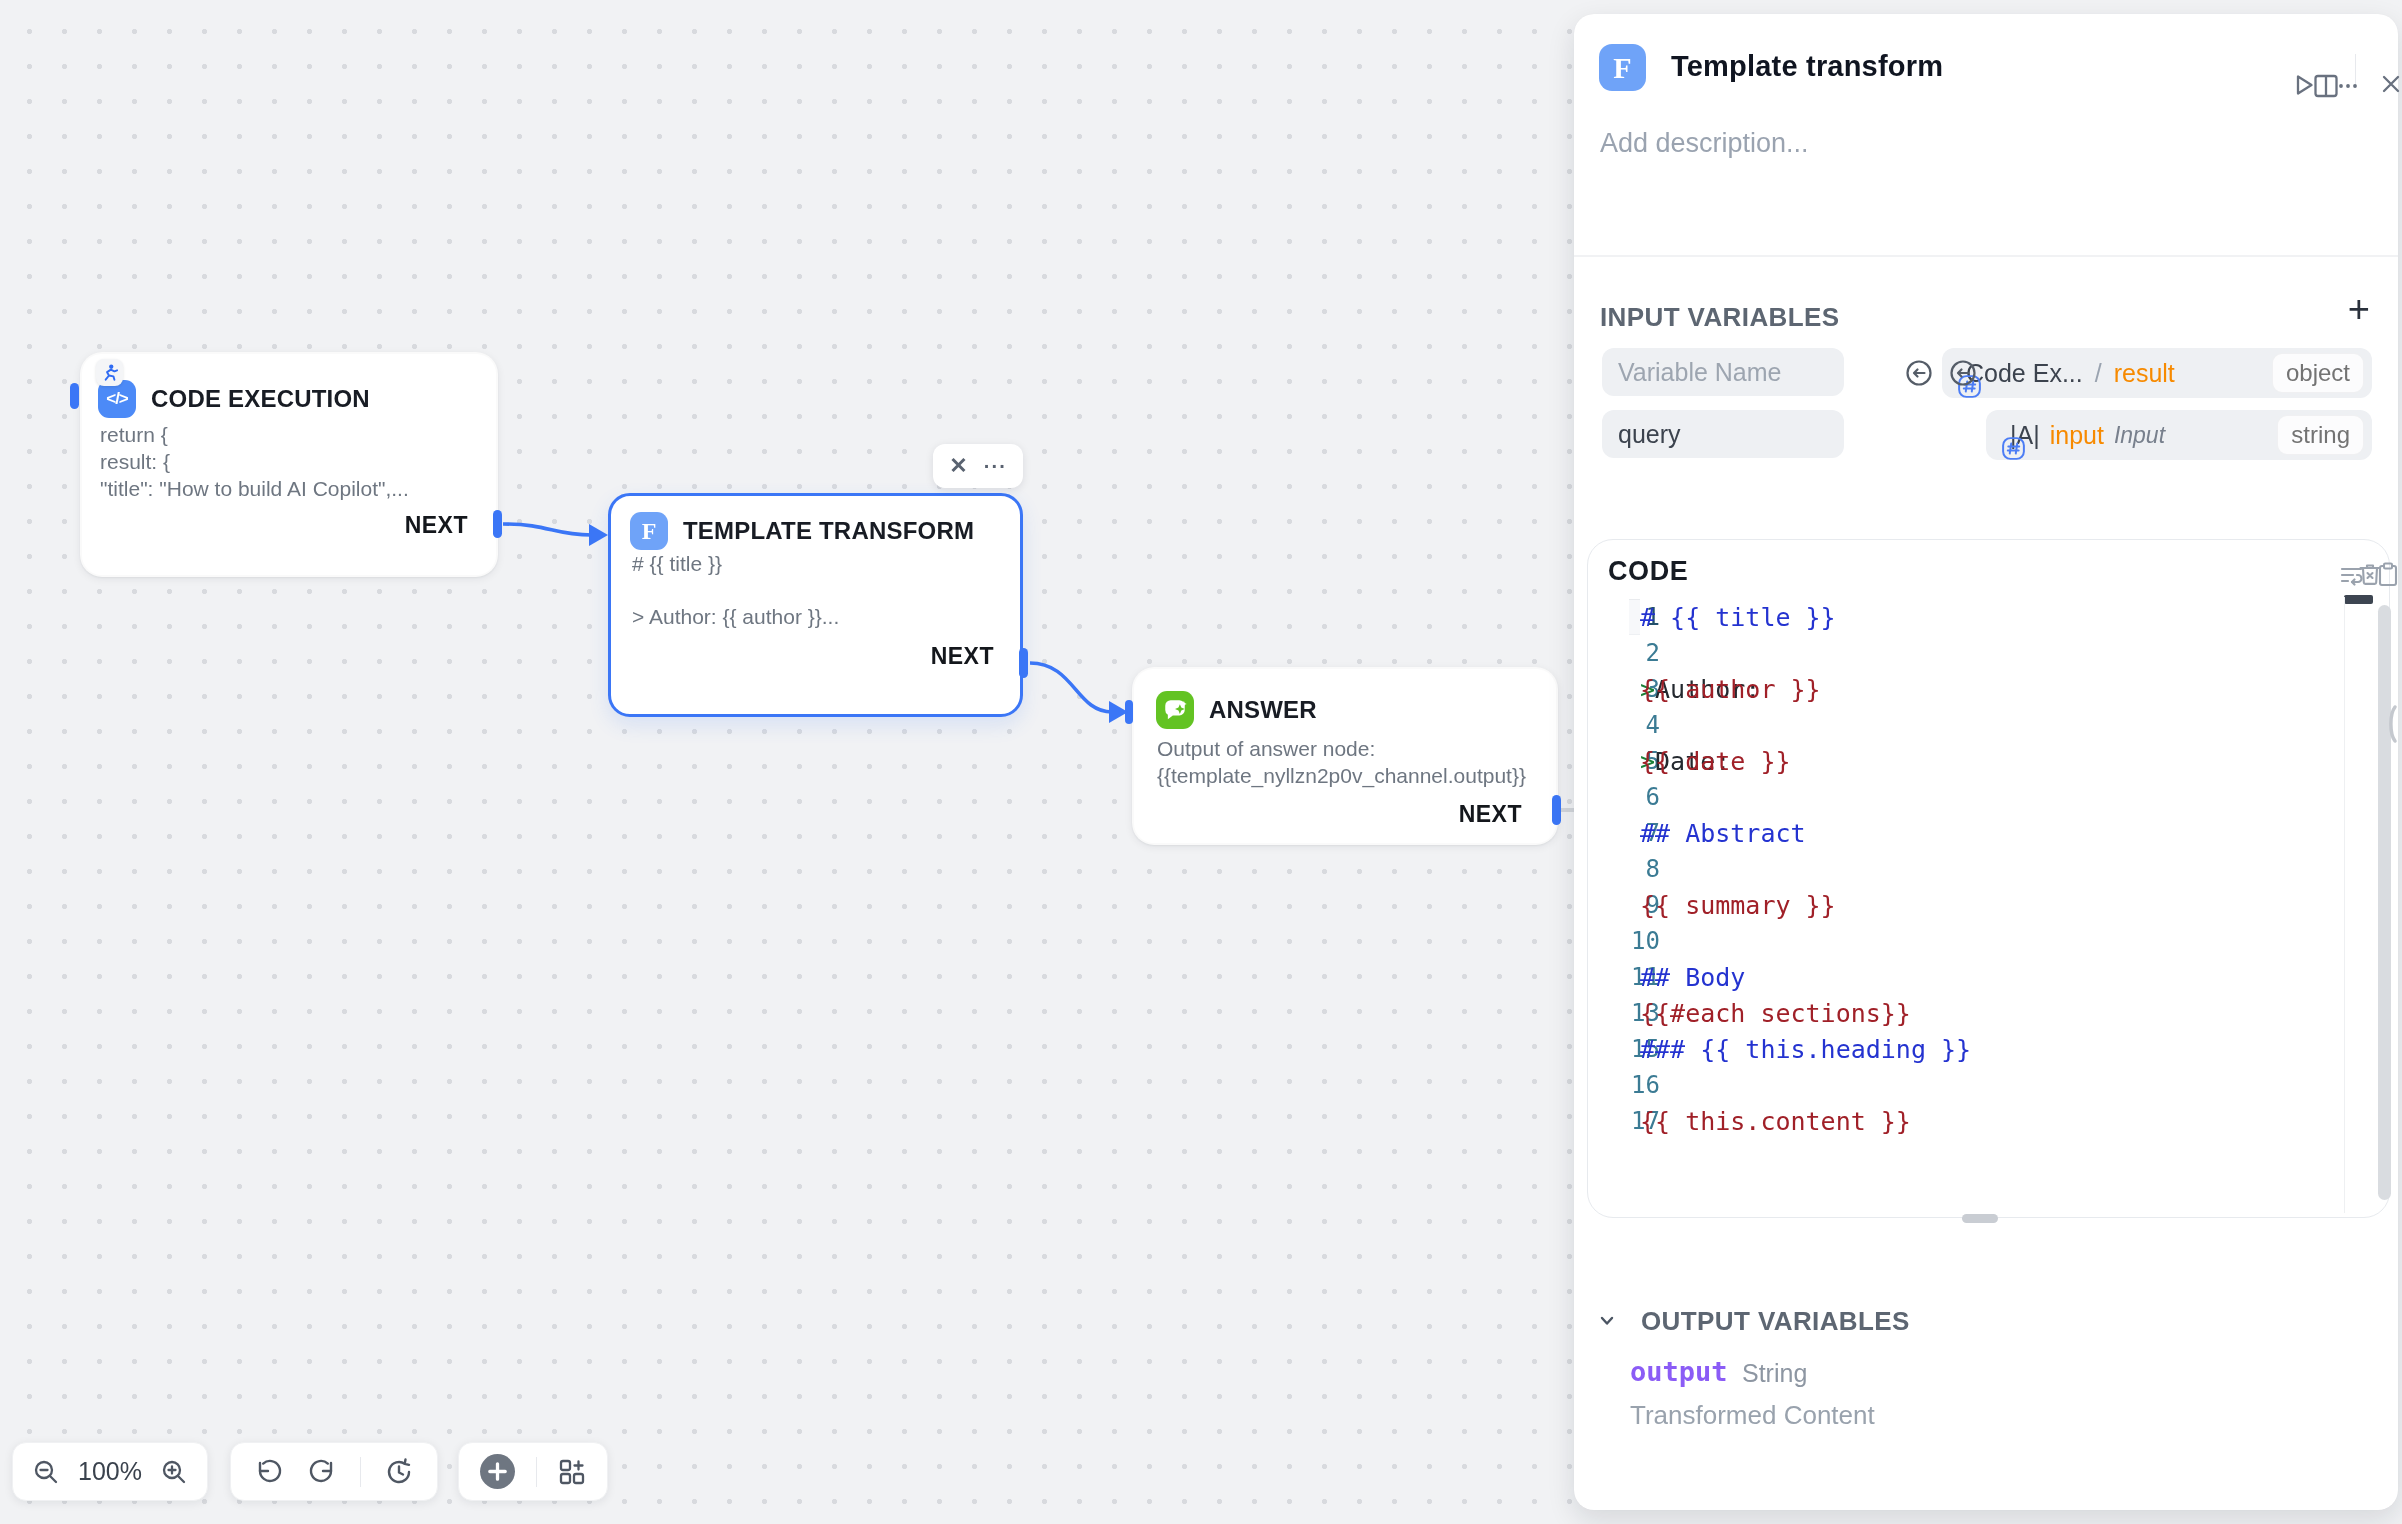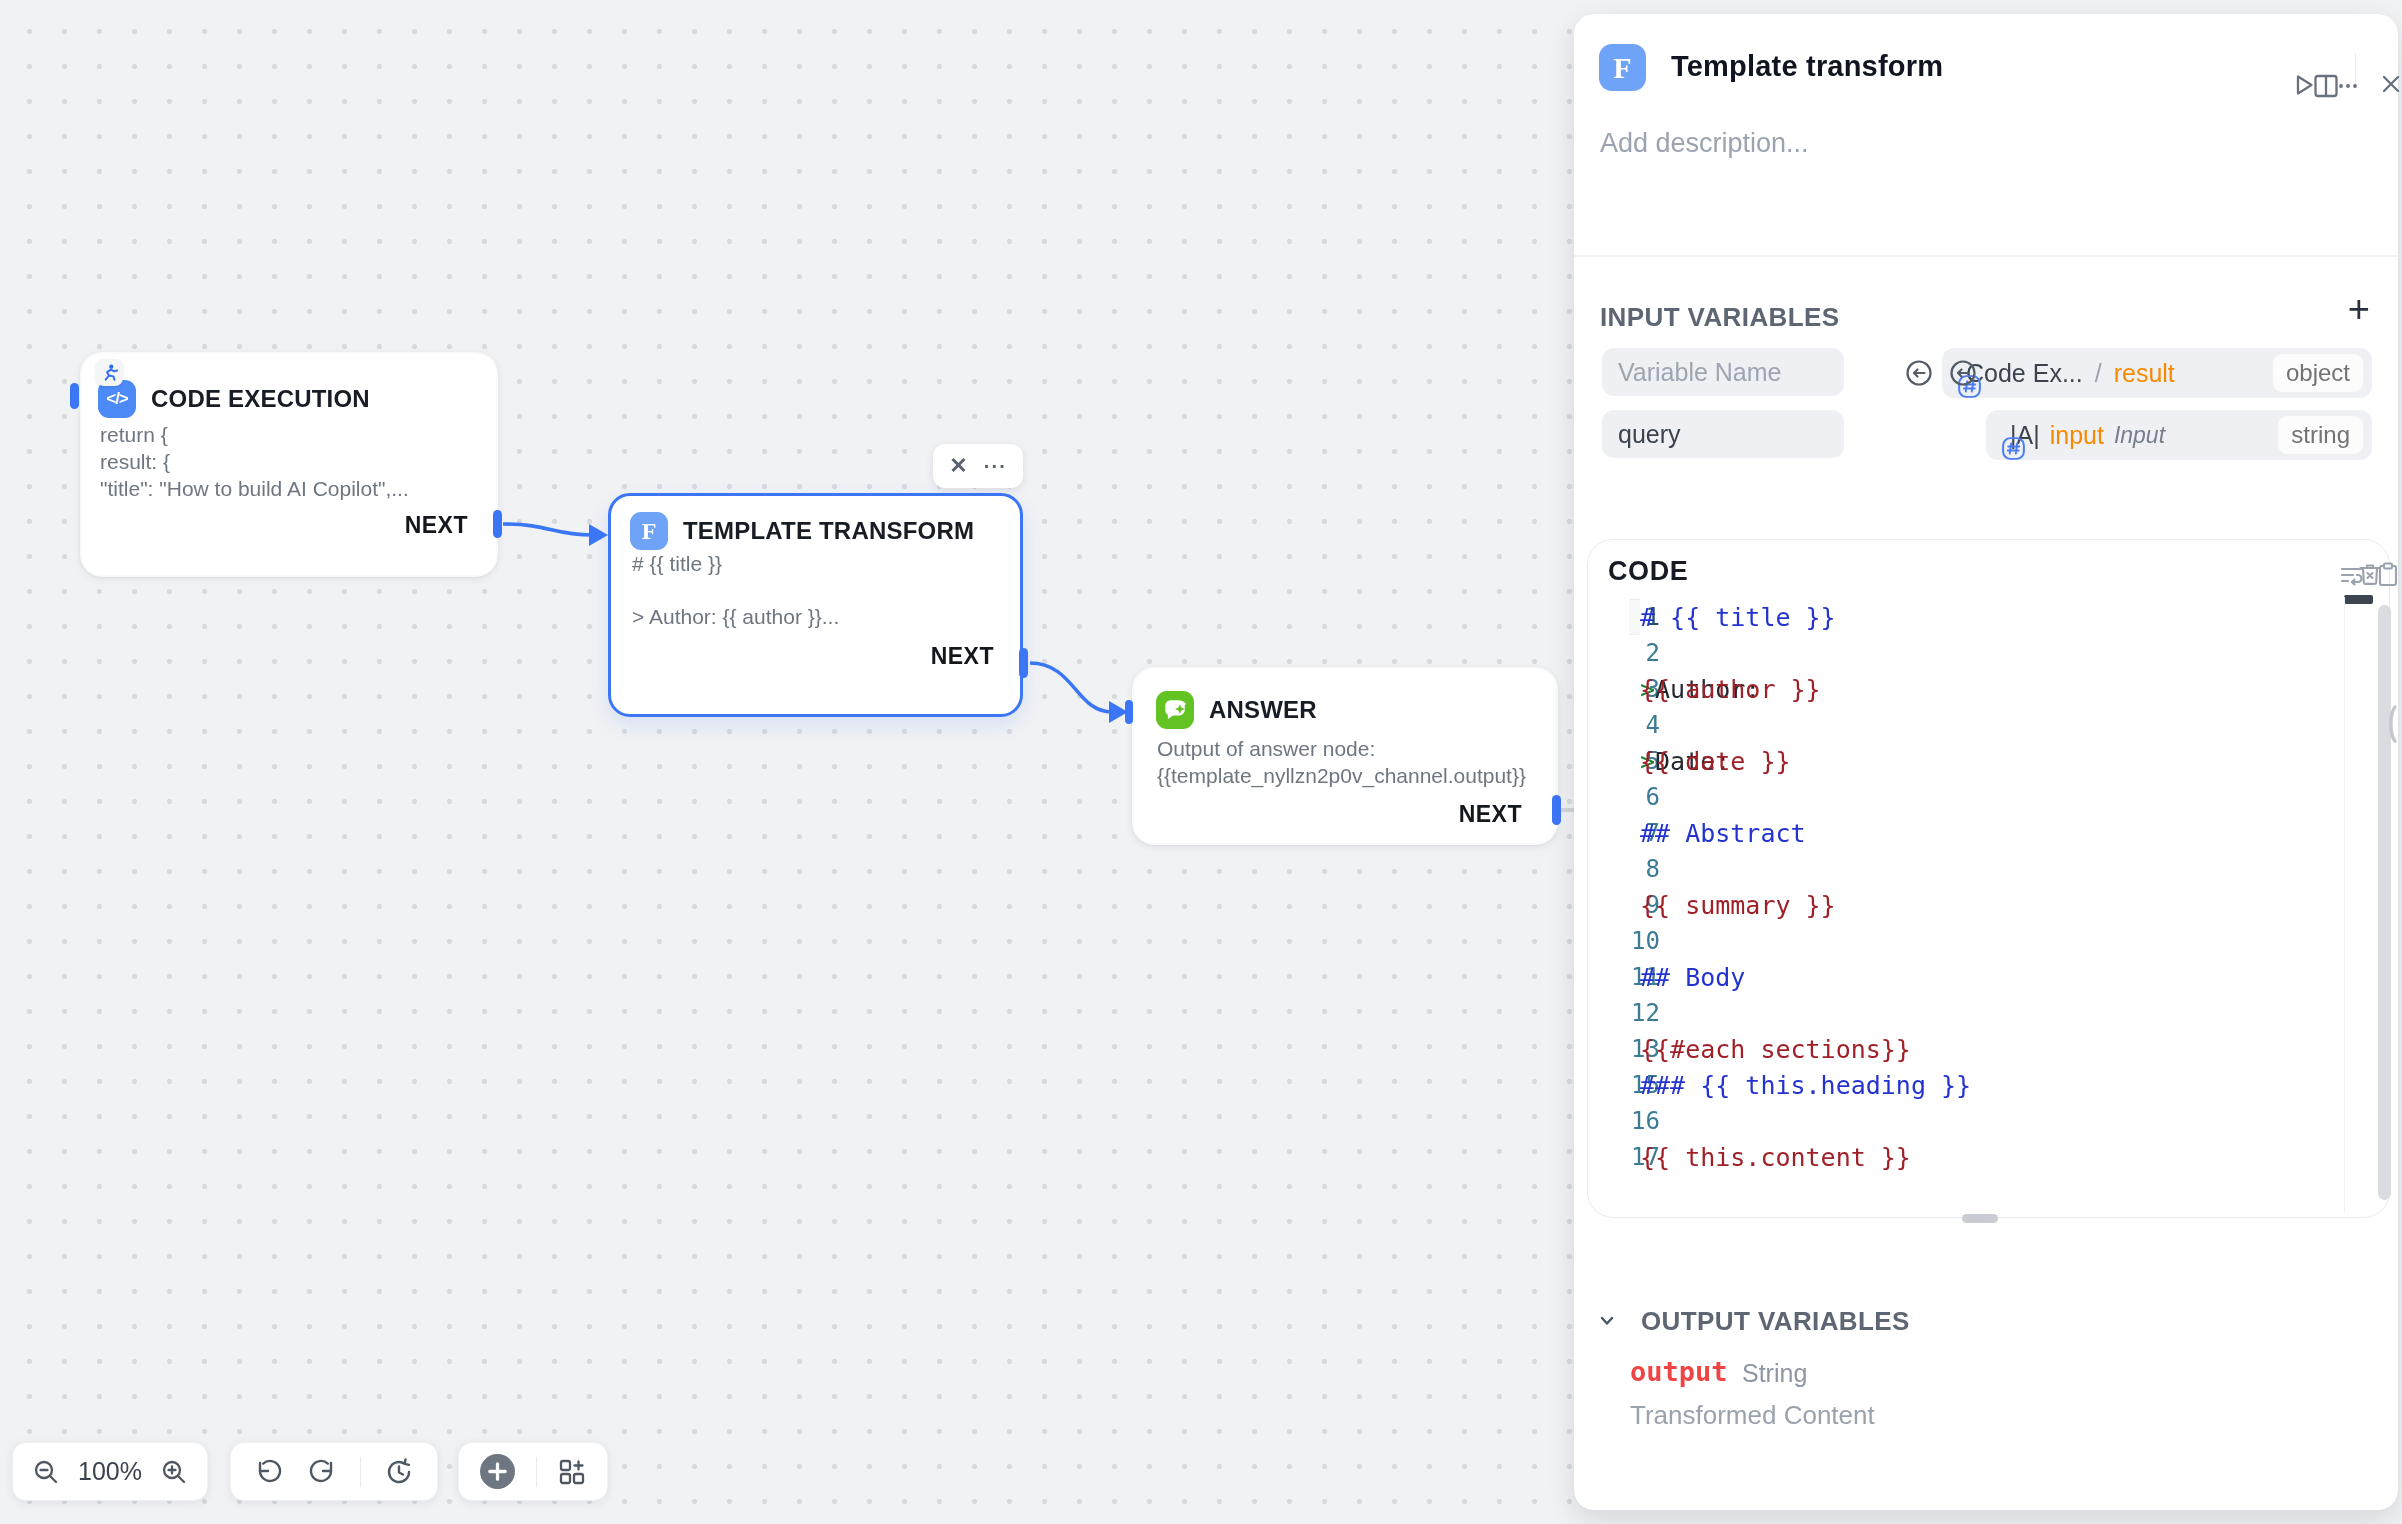--- a/index.html
+++ b/index.html
@@ -110,21 +110,21 @@
   .code-line .lc { flex:1; margin-left:41px; margin-right:47px; padding-left:11px; height:36px;
                    display:flex; align-items:center; white-space:pre; }
   .code-line.active .ln { color:#23506b; }
   .code-line.active .lc { background:#f7f8fa; border-top:1px solid #e9ebee; border-bottom:1px solid #eef0f3; }
   .c-blue { color:#2433d0; } .c-red { color:#a02028; } .c-green { color:#1a7f37; } .c-black { color:#24292f; }
   .code-scrollbar { left:790px; top:65px; width:13px; height:595px; background:#d9dce0; border-radius:7px; }
   .code-handle { left:388px; top:1200px; width:36px; height:9px; background:#c9cdd3; border-radius:5px; cursor:row-resize; }
   
   .ov-chevron { left:22px; top:1296px; display:flex; color:#4b5563; }
   .ov-label { left:48px; top:1292px;margin-left:19px; }
-  .ov-name { left:56px; top:1342px; font-family:"DejaVu Sans Mono", monospace; font-size:27px; font-weight:700; color:#ef4444; }
+  .ov-name { left:56px; top:1342px; font-family:"DejaVu Sans Mono", monospace; font-size:27px; font-weight:700; color:#8b5cf6; }
   .ov-type { left:168px; top:1345px; font-size:25px; color:#8d96a2; }
   .ov-desc { left:56px; top:1386px; font-size:26px; color:#99a2ad; }
   .panel-grip { position:absolute; left:2386px; top:704px; z-index:7; }
   svg.s { display:block; }
 </style>
 </head>
 <body>
 
 <div class="node" style="left:80px;top:352px;width:418px;height:225px;">
   <div class="node-header" style="left:16px;top:26px;">
@@ -394,24 +394,20 @@
         </div>
         <div class="code-line">
           <span class="ln">10</span>
           <span class="lc"></span>
         </div>
         <div class="code-line">
           <span class="ln">11</span>
           <span class="lc"><span class="c-blue">## Body</span></span>
         </div>
         <div class="code-line">
-          <span class="ln">12</span>
-          <span class="lc"></span>
-        </div>
-        <div class="code-line">
           <span class="ln">13</span>
           <span class="lc"><span class="c-red">{{#each sections}}</span></span>
         </div>
         <div class="code-line">
           <span class="ln">15</span>
           <span class="lc"><span class="c-blue">### {{ this.heading }}</span></span>
         </div>
         <div class="code-line">
           <span class="ln">16</span>
           <span class="lc"></span>

